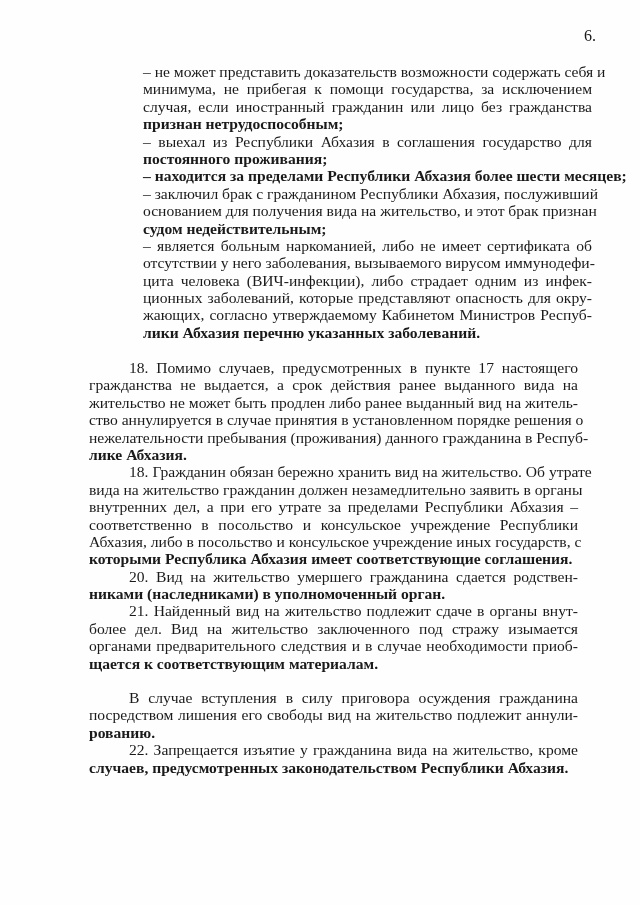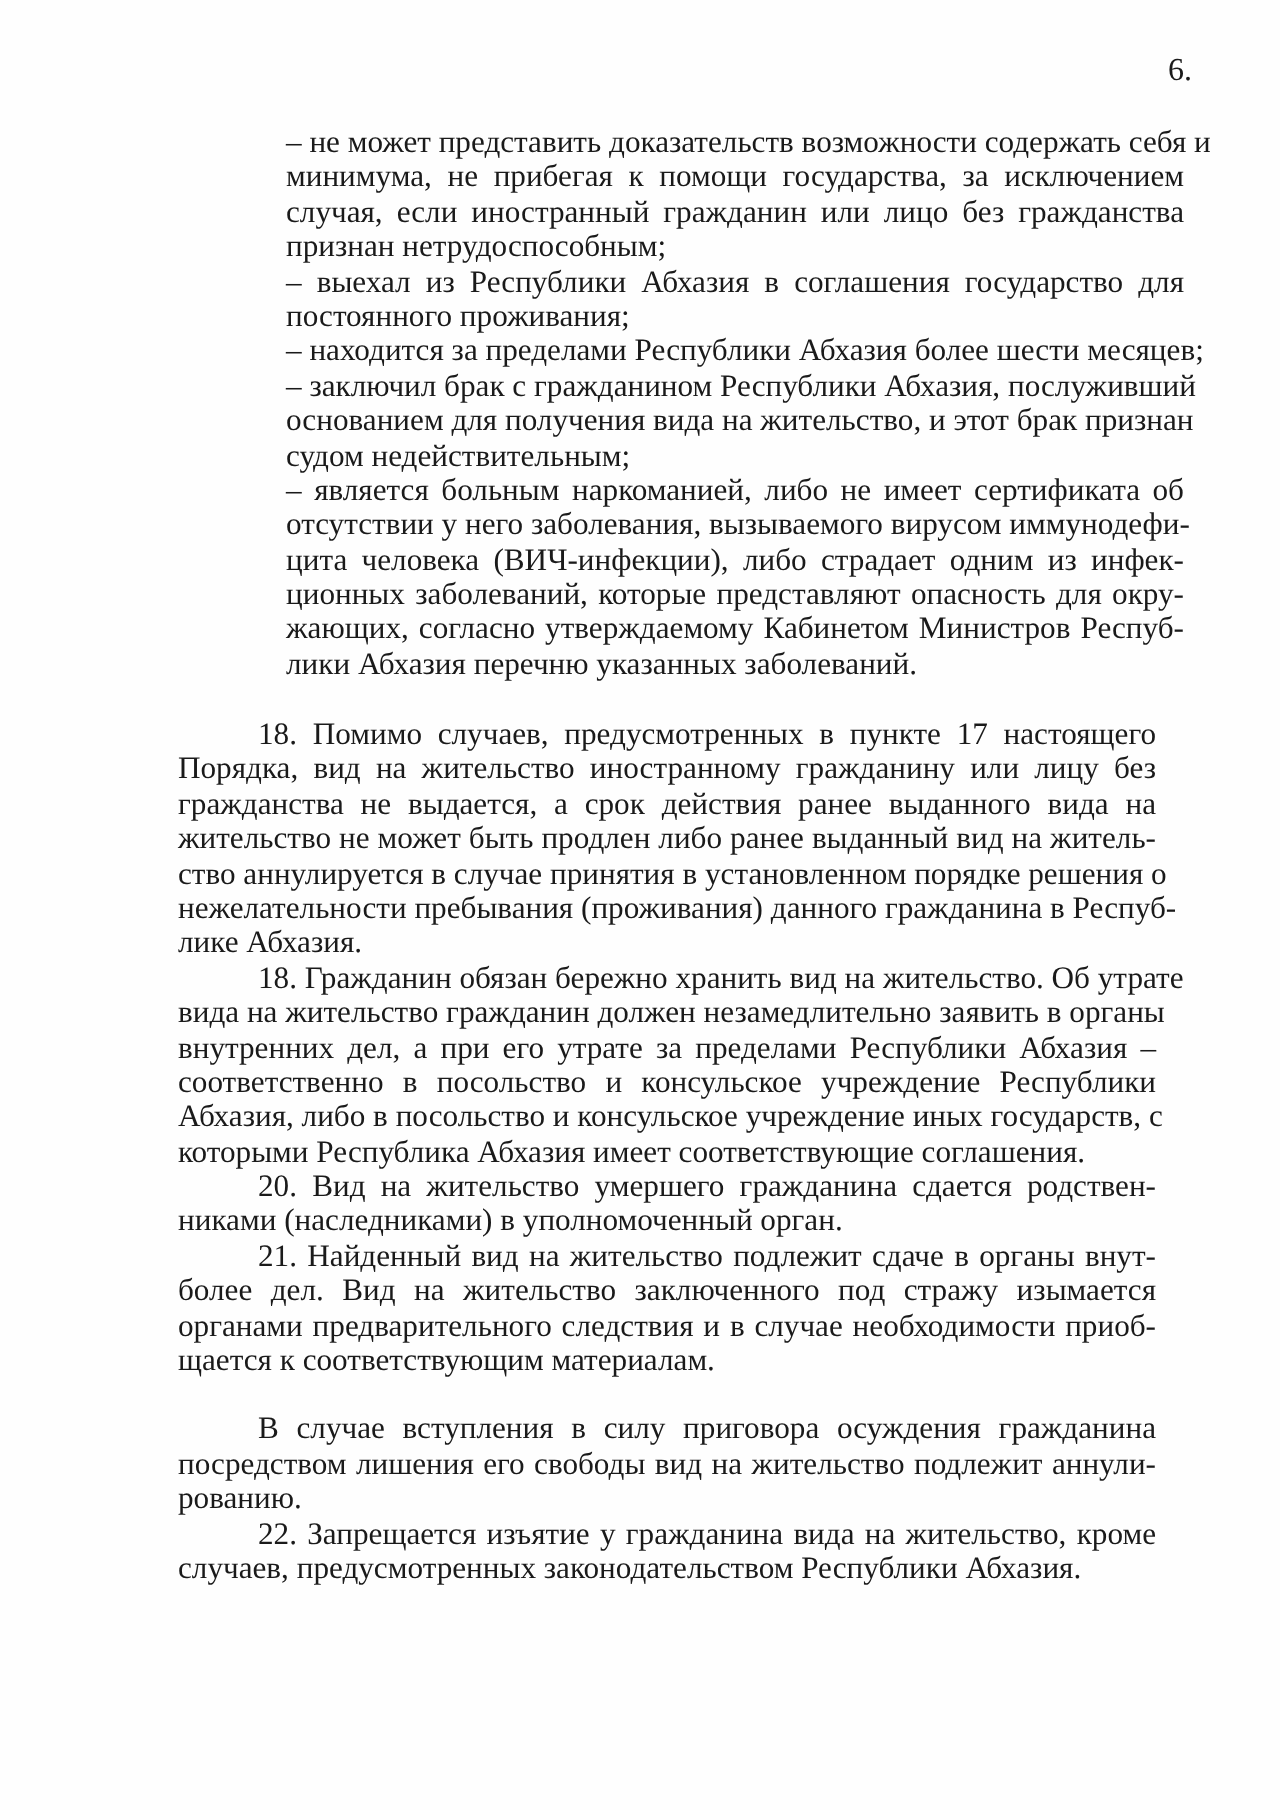--- a/index.html
+++ b/index.html
@@ -19,21 +19,21 @@
     font-size: 15.6px; line-height: 17.4px;
   }
   .block.list { left: 143px; width: 449px; top: 63px; }
   .block.main { top: 359px; }
   .para { margin: 0; padding: 0; }
   .line {
     display: block; white-space: nowrap;
     text-align: justify; text-align-last: justify;
     height: 17.4px; overflow: visible;
   }
-  .line.last { text-align-last: left; }
+  .line.last { text-align-last: left; font-weight: bold; }
   .line.first { padding-left: 40px; }
   .para.gap { margin-top: 17px; }
 </style>
 </head>
 <body>
 
 <div class="page">
   <div class="page-number">6.</div>
 
   <div class="block list">
@@ -61,21 +61,20 @@
       <span class="line">цита человека (ВИЧ-инфекции), либо страдает одним из инфек-</span>
       <span class="line">ционных заболеваний, которые представляют опасность для окру-</span>
       <span class="line">жающих, согласно утверждаемому Кабинетом Министров Респуб-</span>
       <span class="line last">лики Абхазия перечню указанных заболеваний.</span>
     </div>
   </div>
 
   <div class="block main">
     <div class="para">
       <span class="line first">18. Помимо случаев, предусмотренных в пункте 17 настоящего</span>
-      <span class="line">Порядка, вид на жительство иностранному гражданину или лицу без</span>
       <span class="line">гражданства не выдается, а срок действия ранее выданного вида на</span>
       <span class="line">жительство не может быть продлен либо ранее выданный вид на житель-</span>
       <span class="line">ство аннулируется в случае принятия в установленном порядке решения о</span>
       <span class="line">нежелательности пребывания (проживания) данного гражданина в Респуб-</span>
       <span class="line last">лике Абхазия.</span>
     </div>
     <div class="para">
       <span class="line first">18. Гражданин обязан бережно хранить вид на жительство. Об утрате</span>
       <span class="line">вида на жительство гражданин должен незамедлительно заявить в органы</span>
       <span class="line">внутренних дел, а при его утрате за пределами Республики Абхазия –</span>

